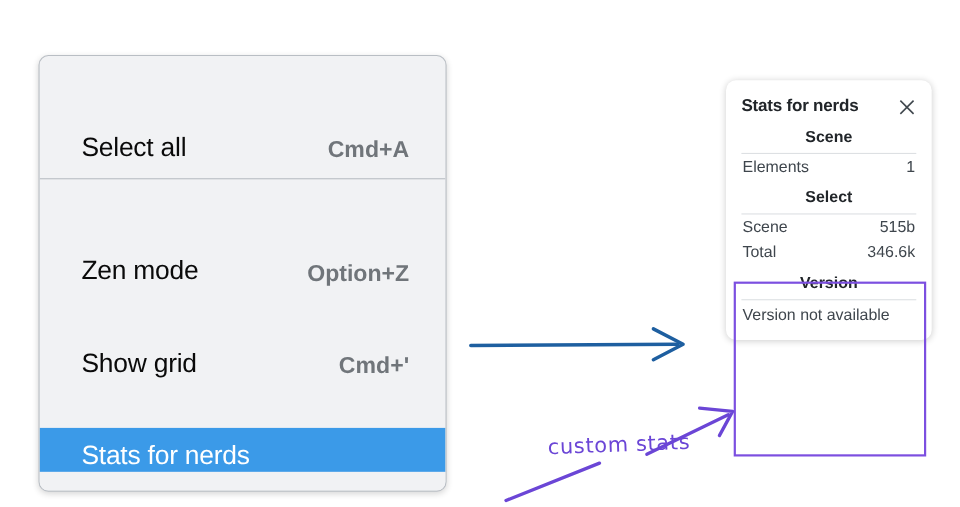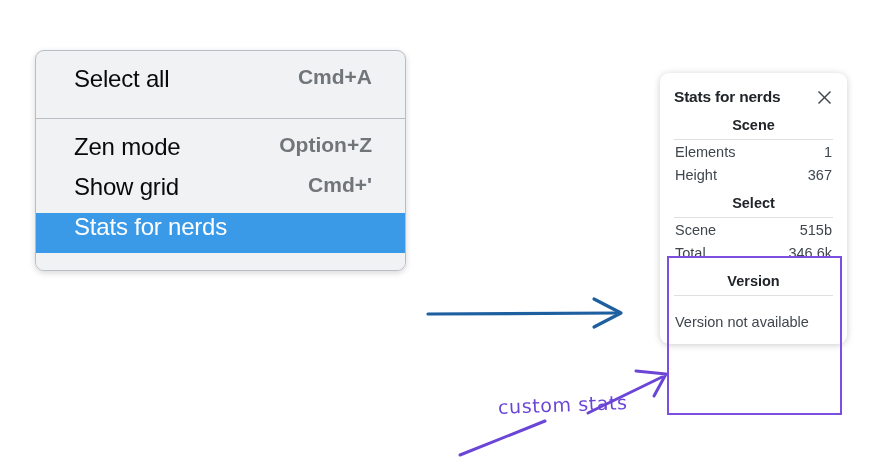--- a/index.html
+++ b/index.html
@@ -38,26 +38,27 @@
   .menu-group.group-bottom {
     padding: 14px 0 0 0;
   }
   .menu-sep {
     height: 1px;
     background: #b9bec4;
     width: 100%;
   }
   .menu-item {
     display: flex;
-    align-items: flex-start;
+    align-items: flex-end;
     justify-content: space-between;
     padding: 0 33px 0 38px;
     height: 40px;
     box-sizing: border-box;
     cursor: default;
+    margin-top: 44px;
   }
   .menu-item .mi-label {
     font-size: 24px;
     color: #0a0a0a;
     letter-spacing: -0.2px;
     white-space: nowrap;
   }
   .menu-item .mi-shortcut {
     font-size: 21px;
     color: #70757a;
@@ -132,21 +133,20 @@
     justify-content: space-between;
     padding: 4px 4px 3px 4px;
     font-size: 14.5px;
     color: #3f464d;
   }
   .stat-row .sv { color: #3f464d; }
   .single-line {
     padding: 6px 4px 2px 4px;
     font-size: 14.5px;
     color: #3f464d;
-    margin-top: 12px;
   }
 
   
   #custom-stats-box {
     position: absolute;
     left: 667px;
     top: 256px;
     width: 175px;
     height: 159px;
     border: 2px solid #7c4fe0;
@@ -221,24 +221,20 @@
       <line x1="14.5" y1="2.5" x2="2.5" y2="14.5" stroke="#3f464d" stroke-width="1.4"></line>
     </svg>
   </div>
 
   <div class="section-head">Scene</div>
   <div class="hr"></div>
   <div class="stat-row">
     <span class="sl">Elements</span>
     <span class="sv">1</span>
   </div>
-  <div class="stat-row">
-    <span class="sl">Height</span>
-    <span class="sv">367</span>
-  </div>
 
   <div class="section-head">Select</div>
   <div class="hr"></div>
   <div class="stat-row">
     <span class="sl">Scene</span>
     <span class="sv">515b</span>
   </div>
   <div class="stat-row">
     <span class="sl">Total</span>
     <span class="sv">346.6k</span>

